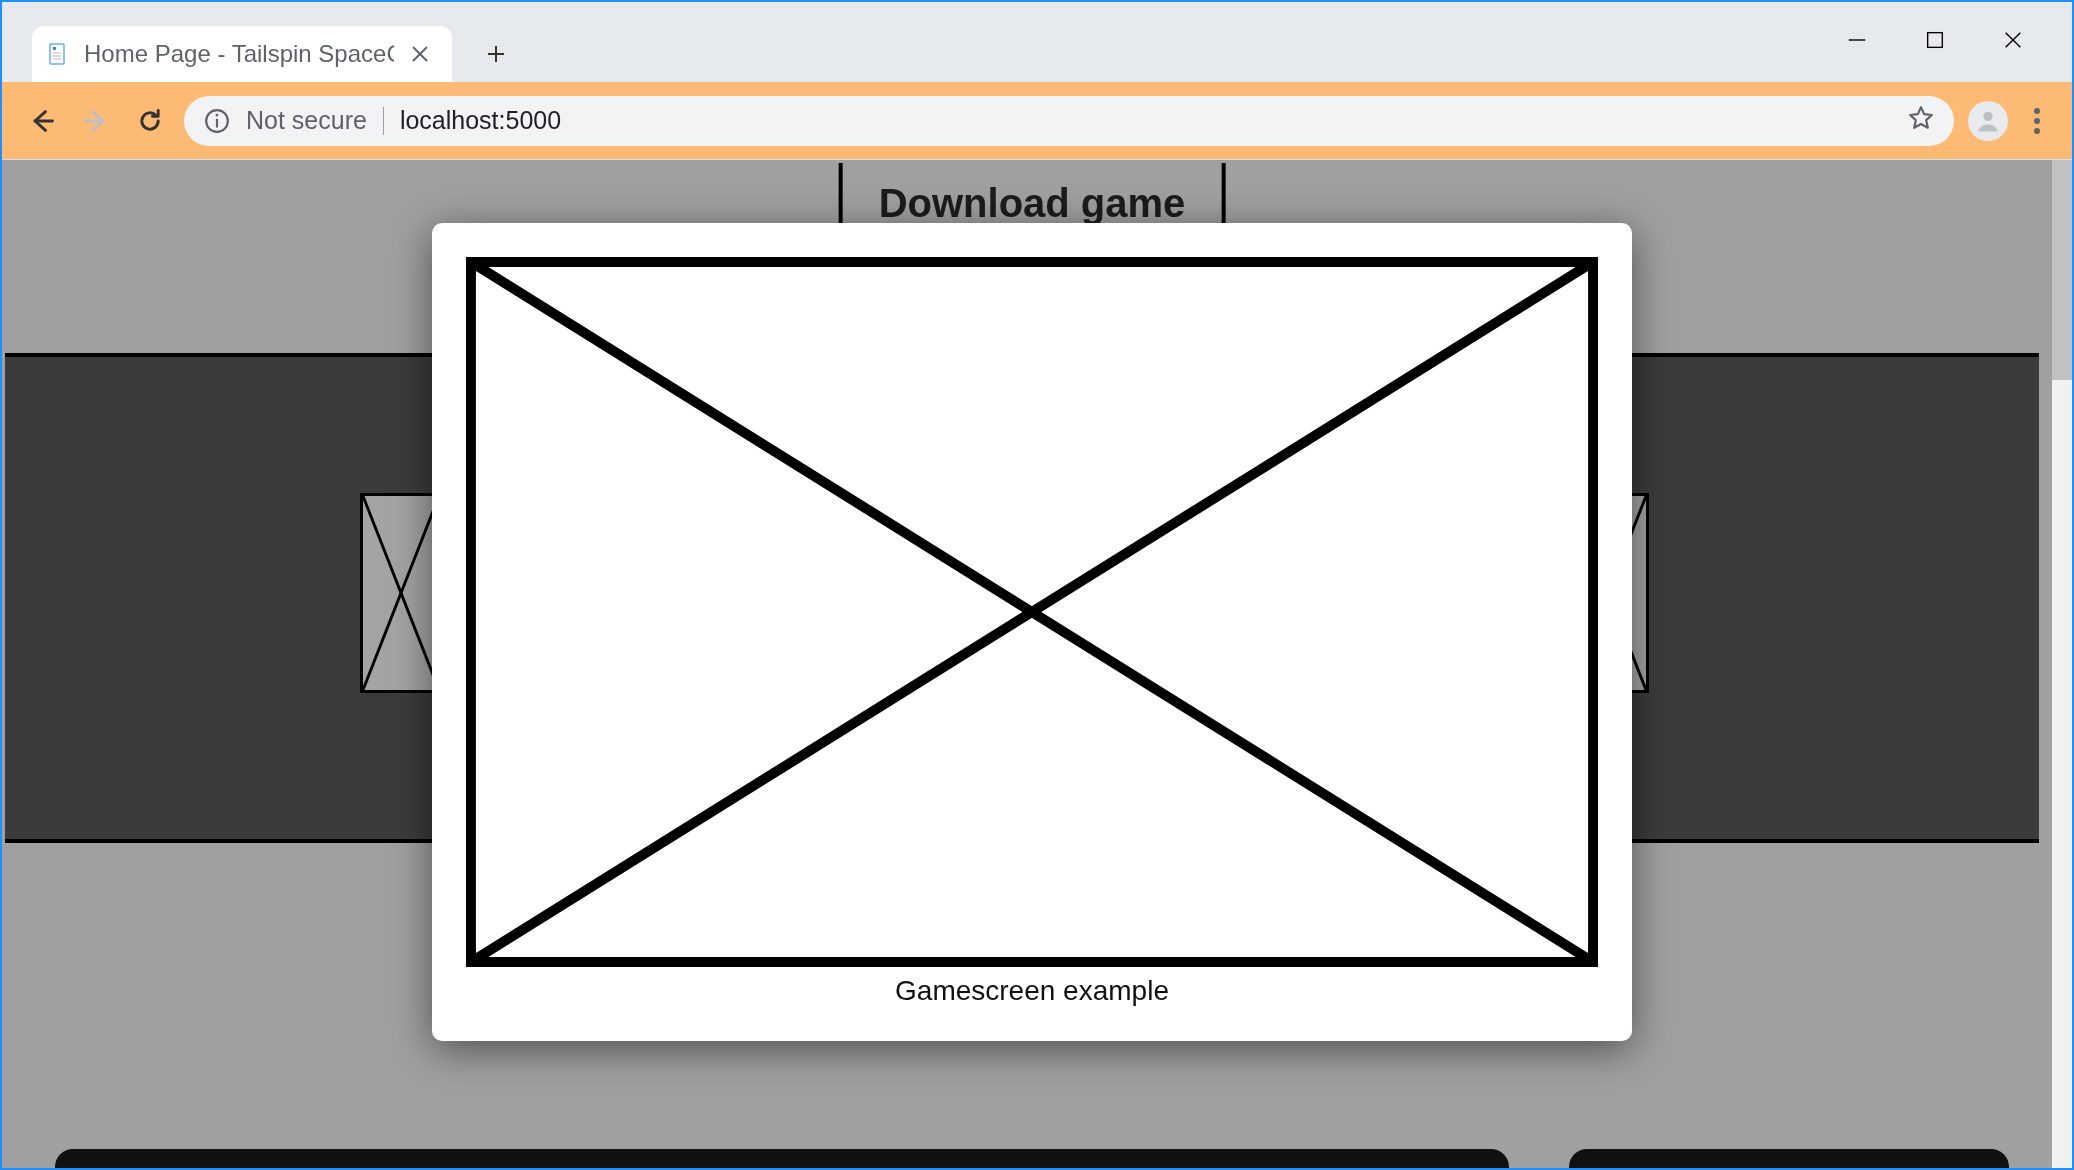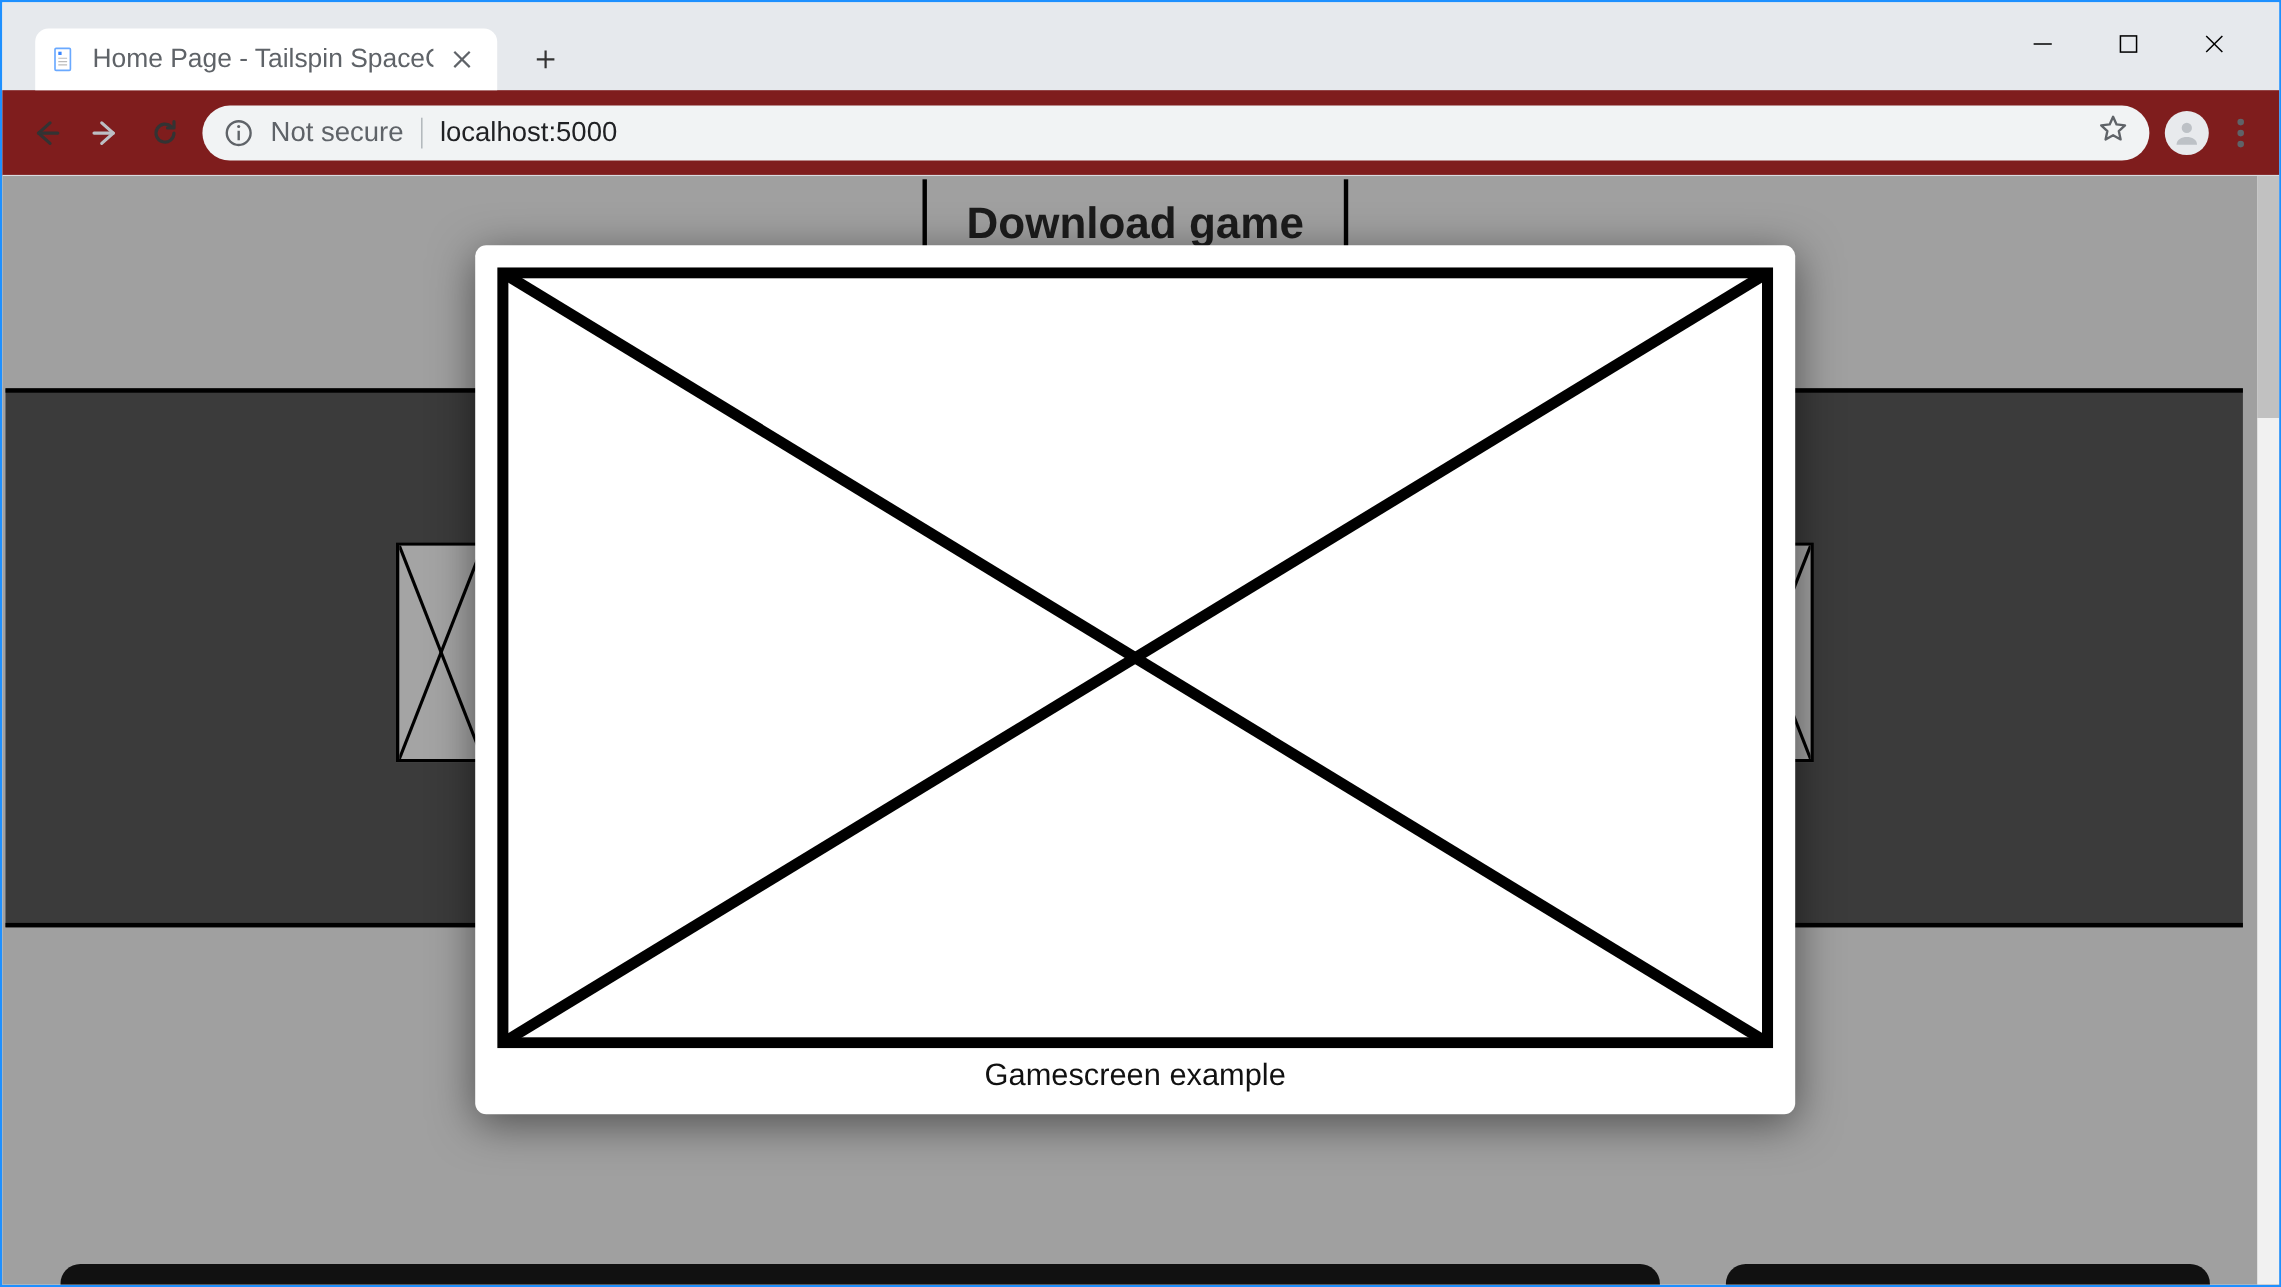--- a/index.html
+++ b/index.html
@@ -12,21 +12,21 @@
   .favicon { width: 24px; height: 24px; position: relative; }
   .favicon svg { width: 24px; height: 24px; }
   .tab-title { font-size: 24px; color: #5f6368; white-space: nowrap; overflow: hidden; text-overflow: clip; max-width: 310px; }
   .tab-close { margin-left: auto; width: 24px; height: 24px; display:flex; align-items:center; justify-content:center; color:#5f6368; font-size:26px; }
   .new-tab { width: 56px; height: 56px; display:flex; align-items:center; justify-content:center; color:#333; font-size:30px; margin-left:16px; }
   .win-ctrls { margin-left:auto; display:flex; gap:0; align-self:flex-start; padding-top:14px; }
   .win-btn { width:78px; height:48px; display:flex; align-items:center; justify-content:center; color:#000; font-size:26px; }
   .win-btn svg { width:22px; height:22px; }
 
   
-  .toolbar { height: 78px; background:#7f1d1d; display:flex; align-items:center; padding:12px 20px; gap:14px; border-bottom:1px solid #dadce0; }
+  .toolbar { height: 78px; background:#fdba74; display:flex; align-items:center; padding:12px 20px; gap:14px; border-bottom:1px solid #dadce0; }
   .nav-icon { width:40px; height:40px; display:flex; align-items:center; justify-content:center; color:#333; border-radius:50%; }
   .nav-icon.disabled { color:#aeb0b5; }
   .nav-icon svg { width:28px; height:28px; }
   .omnibox { flex:1; height:50px; background:#f1f3f4; border-radius:25px; display:flex; align-items:center; padding:0 20px; gap:16px; color:#5b5e63; font-size:25px; }
   .omni-info { width:26px; height:26px; display:flex; align-items:center; justify-content:center; }
   .omni-text-strong { color:#5f6368; }
   .omni-sep { width:1px; height:28px; background:#9aa0a6; }
   .omni-url { color:#202124; }
   .omni-star { margin-left:auto; color:#5f6368; }
   .avatar { width:40px; height:40px; border-radius:50%; background:#e8eaed; display:flex; align-items:center; justify-content:center; }
@@ -40,21 +40,21 @@
   .dark-band { position:absolute; top:190px; left:0; right:20px; height:490px; background:#3b3b3b; border-top:4px solid #000; border-bottom:4px solid #000; }
   .bg-thumb { position:absolute; width:82px; height:200px; background:#a4a4a4; border:3px solid #000; }
   .bg-thumb.left { top:330px; left:355px; }
   .bg-thumb.right { top:330px; right:410px; }
   .bg-thumb svg { width:100%; height:100%; }
   .bottom-bars { position:absolute; bottom:-30px; left:50px; right:50px; display:flex; gap:60px; }
   .bar { flex:1; background:#111; border-radius:18px 18px 0 0; height:52px; }
   .bar.small { flex:0 0 440px; }
 
   
-  .modal { position:absolute; top:60px; left:50%; transform:translateX(-50%); width:1200px; background:#fff; border-radius:10px; box-shadow:0 8px 40px rgba(0,0,0,.5); padding:20px; text-align:center; }
+  .modal { position:absolute; top:60px; left:50%; transform:translateX(-50%); width:1200px; background:#fff; border-radius:10px; box-shadow:0 8px 40px rgba(0,0,0,.5); padding:34px; text-align:center; }
   .modal-placeholder { width:100%; height:710px; position:relative; }
   .modal-placeholder svg { width:100%; height:100%; display:block; }
   .modal-caption { font-size:28px; color:#111; padding-top:8px; }
 
   .scroll-track { position:absolute; top:0; right:0; width:20px; height:100%; background:#f1f1f1; }
   .scroll-thumb { position:absolute; top:0; right:0; width:20px; height:220px; background:#c1c1c1; }
 </style>
 </head>
 <body>
 

